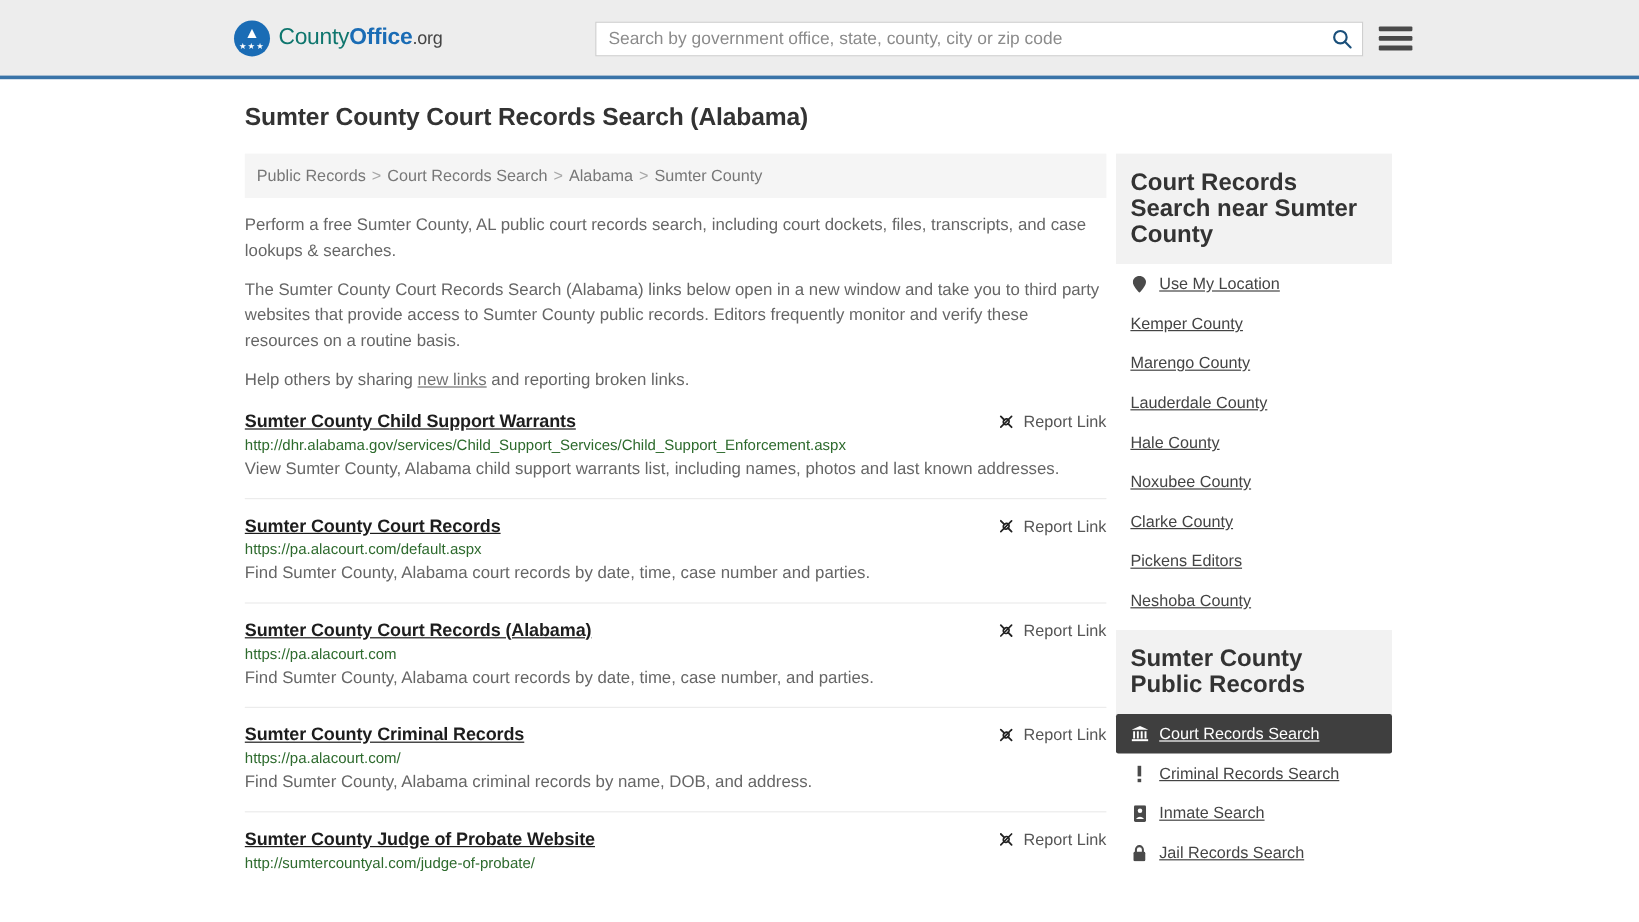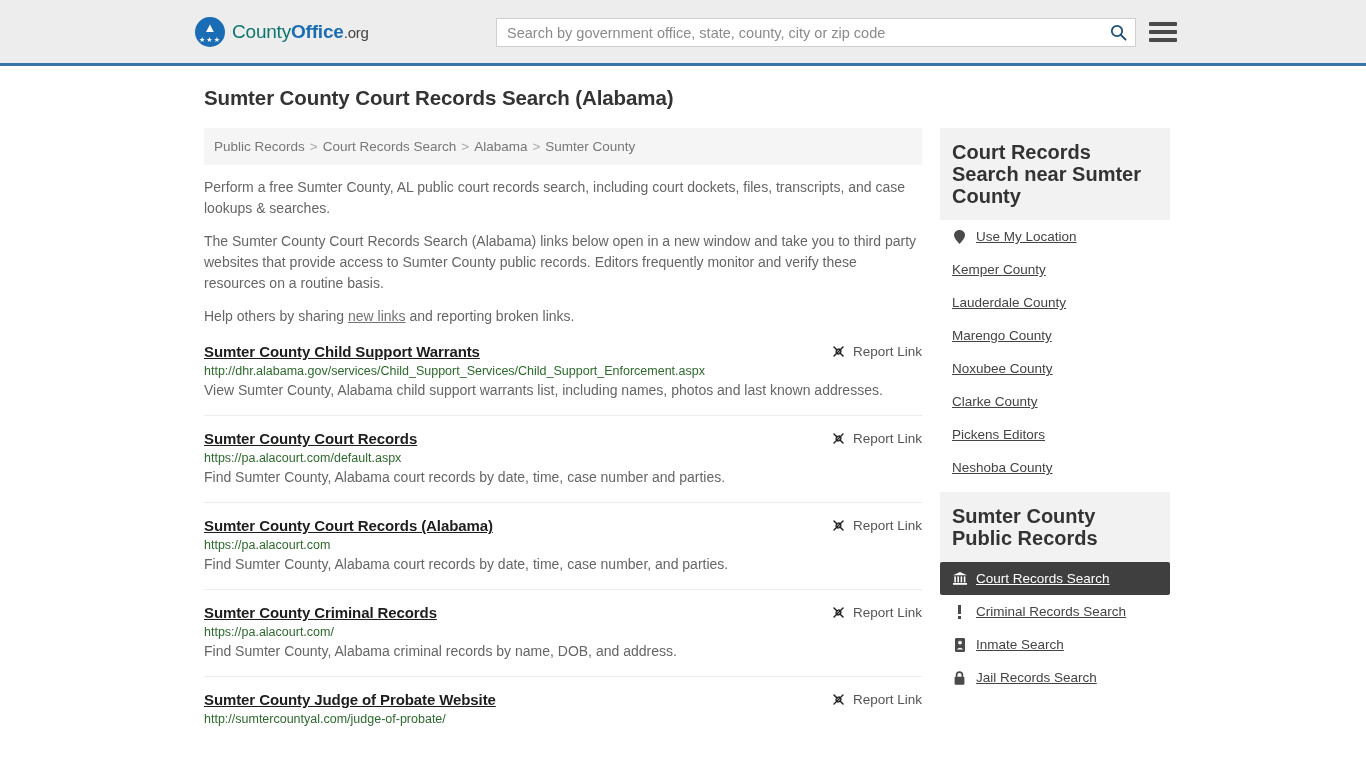--- a/index.html
+++ b/index.html
@@ -118,21 +118,21 @@
   .page-title {
     margin: 0 0 18px 204px;
     font-size: 20.5px;
     font-weight: bold;
     color: #333333;
     letter-spacing: -0.1px;
   }
   .content-row {
     display: flex;
     margin-left: 204px;
-    gap: 18px;
+    gap: 8px;
   }
   .main-col { width: 718px; flex: 0 0 718px; }
   .side-col { width: 230px; flex: 0 0 230px; }
 
   
   .breadcrumb {
     background: #f5f5f5;
     padding: 11px 10px;
     font-size: 13.5px;
     color: #777777;
@@ -373,24 +373,27 @@
                 <svg width="11" height="14" viewBox="0 0 11 14">
                   <path d="M5.5 0 C2.5 0 0 2.3 0 5 C0 8.6 5.5 14 5.5 14 C5.5 14 11 8.6 11 5 C11 2.3 8.5 0 5.5 0 Z" fill="currentColor"></path>
                 </svg>
               </span>
               <a href="#">Use My Location</a>
             </li>
             <li class="side-item">
               <a href="#">Kemper County</a>
             </li>
             <li class="side-item">
+              <a href="#">Marengo County</a>
+            </li>
+            <li class="side-item">
               <a href="#">Lauderdale County</a>
             </li>
             <li class="side-item">
-              <a href="#">Marengo County</a>
+              <a href="#">Hale County</a>
             </li>
             <li class="side-item">
               <a href="#">Noxubee County</a>
             </li>
             <li class="side-item">
               <a href="#">Clarke County</a>
             </li>
             <li class="side-item">
               <a href="#">Pickens Editors</a>
             </li>

